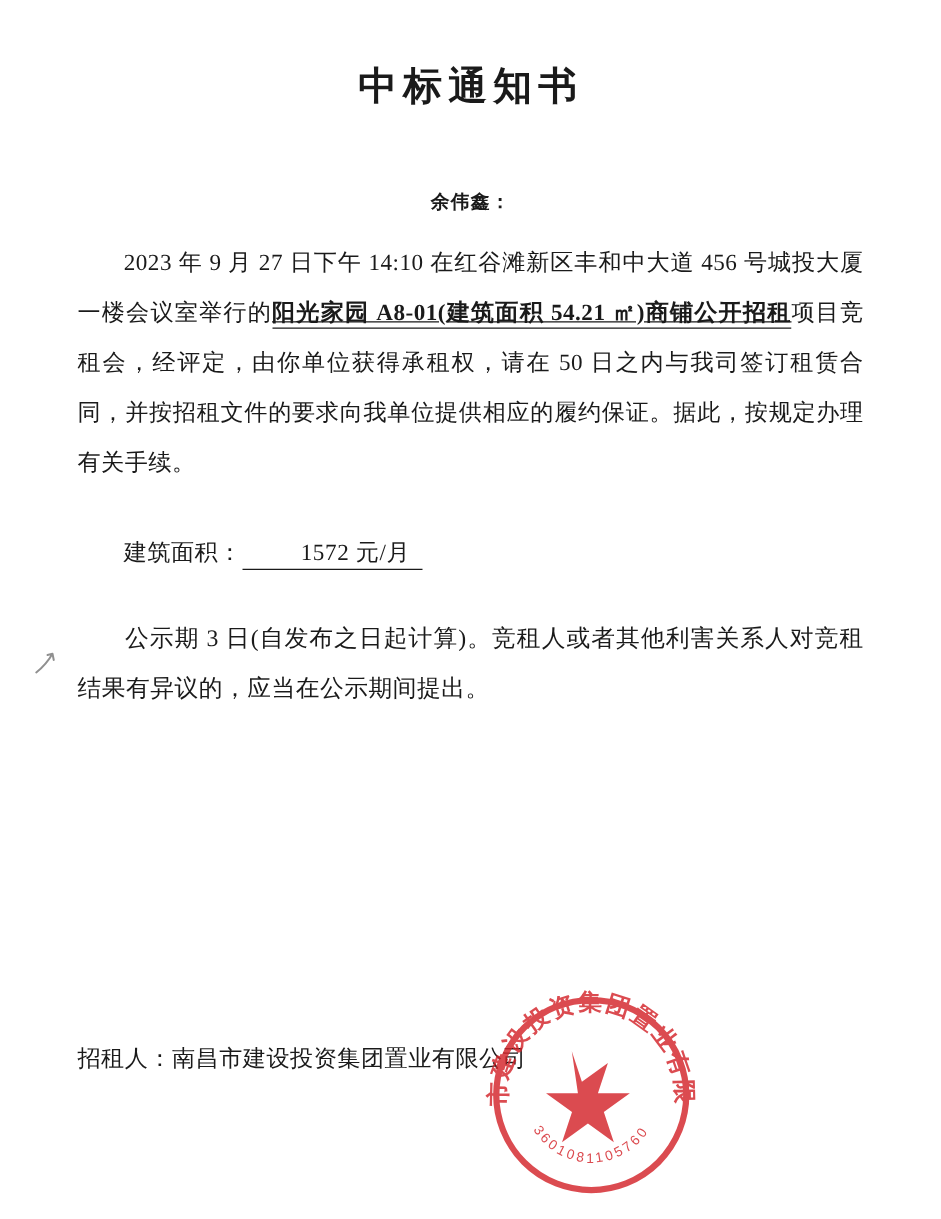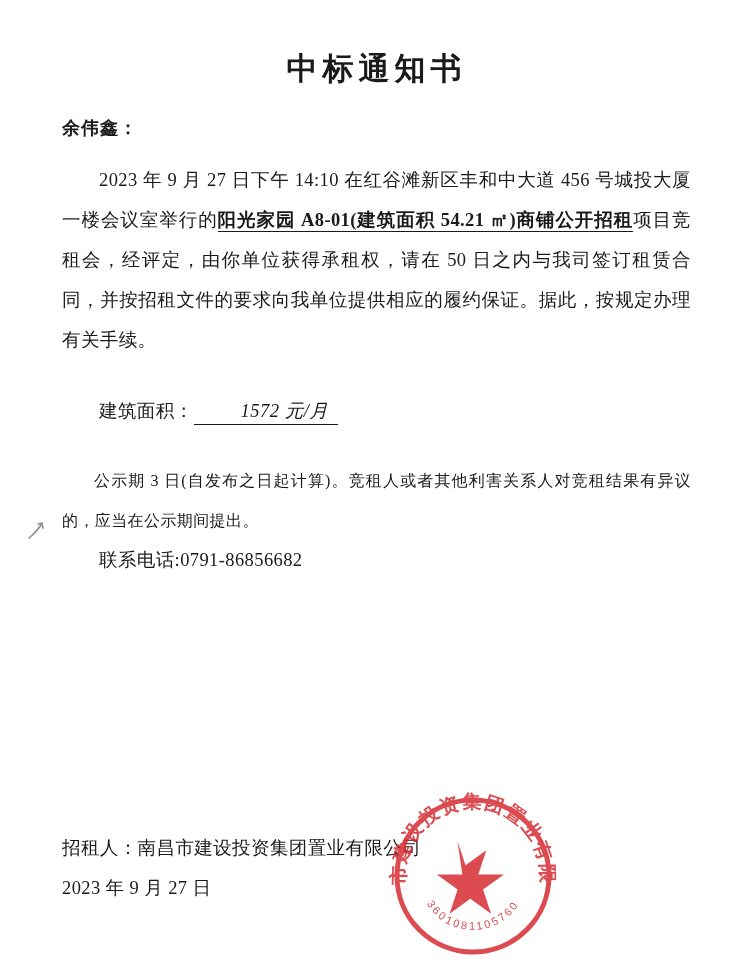--- a/index.html
+++ b/index.html
@@ -28,65 +28,66 @@
     text-align: center;
     font-size: 31px;
     font-weight: bold;
     letter-spacing: 5px;
     margin-top: 48px;
     margin-bottom: 16px;
     font-family: "Liberation Serif", "DejaVu Serif", serif;
   }
 
   .salutation {
-    margin-top: 26px;
-    font-size: 18px;
+    margin-top: 62px;
+    font-size: 15px;
     font-weight: bold;
     letter-spacing: 1px;
+    text-align: center;
   }
 
   .body-block {
     margin-top: 20px;
     font-size: 18.5px;
     line-height: 40px;
     text-align: justify;
     text-justify: inter-ideograph;
     letter-spacing: 0.4px;
   }
 
   .indent {
     text-indent: 2em;
   }
 
   .bold-underline {
     font-weight: bold;
     border-bottom: 1.6px solid #1a1a1a;
     padding-bottom: 1px;
+    text-decoration: underline;
   }
 
   .result-row {
     margin-top: 38px;
     font-size: 18.5px;
     text-indent: 2em;
     letter-spacing: 0.4px;
   }
 
   .result-value {
     display: inline-block;
     min-width: 122px;
     text-align: left;
     border-bottom: 1.5px solid #1a1a1a;
     padding: 0 10px 1px 10px;
     letter-spacing: 0.5px;
-    font-style: italic;
   }
 
   .notice-block {
     margin-top: 36px;
-    font-size: 16px;
+    font-size: 19px;
     line-height: 40px;
     text-align: justify;
     text-justify: inter-ideograph;
     letter-spacing: 0.4px;
   }
 
   .contact-line {
     margin-top: 10px;
     font-size: 18.5px;
     line-height: 38px;
@@ -146,25 +147,23 @@
   <div class="body-block indent">
     <span>2023 年 9 月 27 日下午 14:10 在红谷滩新区丰和中大道 456 号城投大厦一楼会议室举行的</span><span class="bold-underline">阳光家园 A8-01(建筑面积 54.21 ㎡)商铺公开招租</span><span>项目竞租会，经评定，由你单位获得承租权，请在 50 日之内与我司签订租赁合同，并按招租文件的要求向我单位提供相应的履约保证。据此，按规定办理有关手续。</span>
   </div>
 
   <div class="result-row">
     <span>建筑面积：</span><span class="result-value">1572 元/月</span>
   </div>
 
   <div class="notice-block indent">公示期 3 日(自发布之日起计算)。竞租人或者其他利害关系人对竞租结果有异议的，应当在公示期间提出。</div>
 
-  <div class="contact-line phone">联系电话:0791-86856682</div>
 
   <div class="signature-block">
     <div class="signature-line">招租人：南昌市建设投资集团置业有限公司</div>
-    <div class="signature-line">2023 年 9 月 27 日</div>
   </div>
 
   <div class="margin-mark">
     <svg width="22" height="26" viewBox="0 0 22 26">
       <path d="M3 20 C8 16, 12 12, 16 5 M16 5 L12 6 M16 5 L17 10" stroke="#6b6b6b" stroke-width="1.6" fill="none" stroke-linecap="round"></path>
     </svg>
   </div>
 
   <div class="stamp">
     <svg width="180" height="180" viewBox="0 0 180 180">

